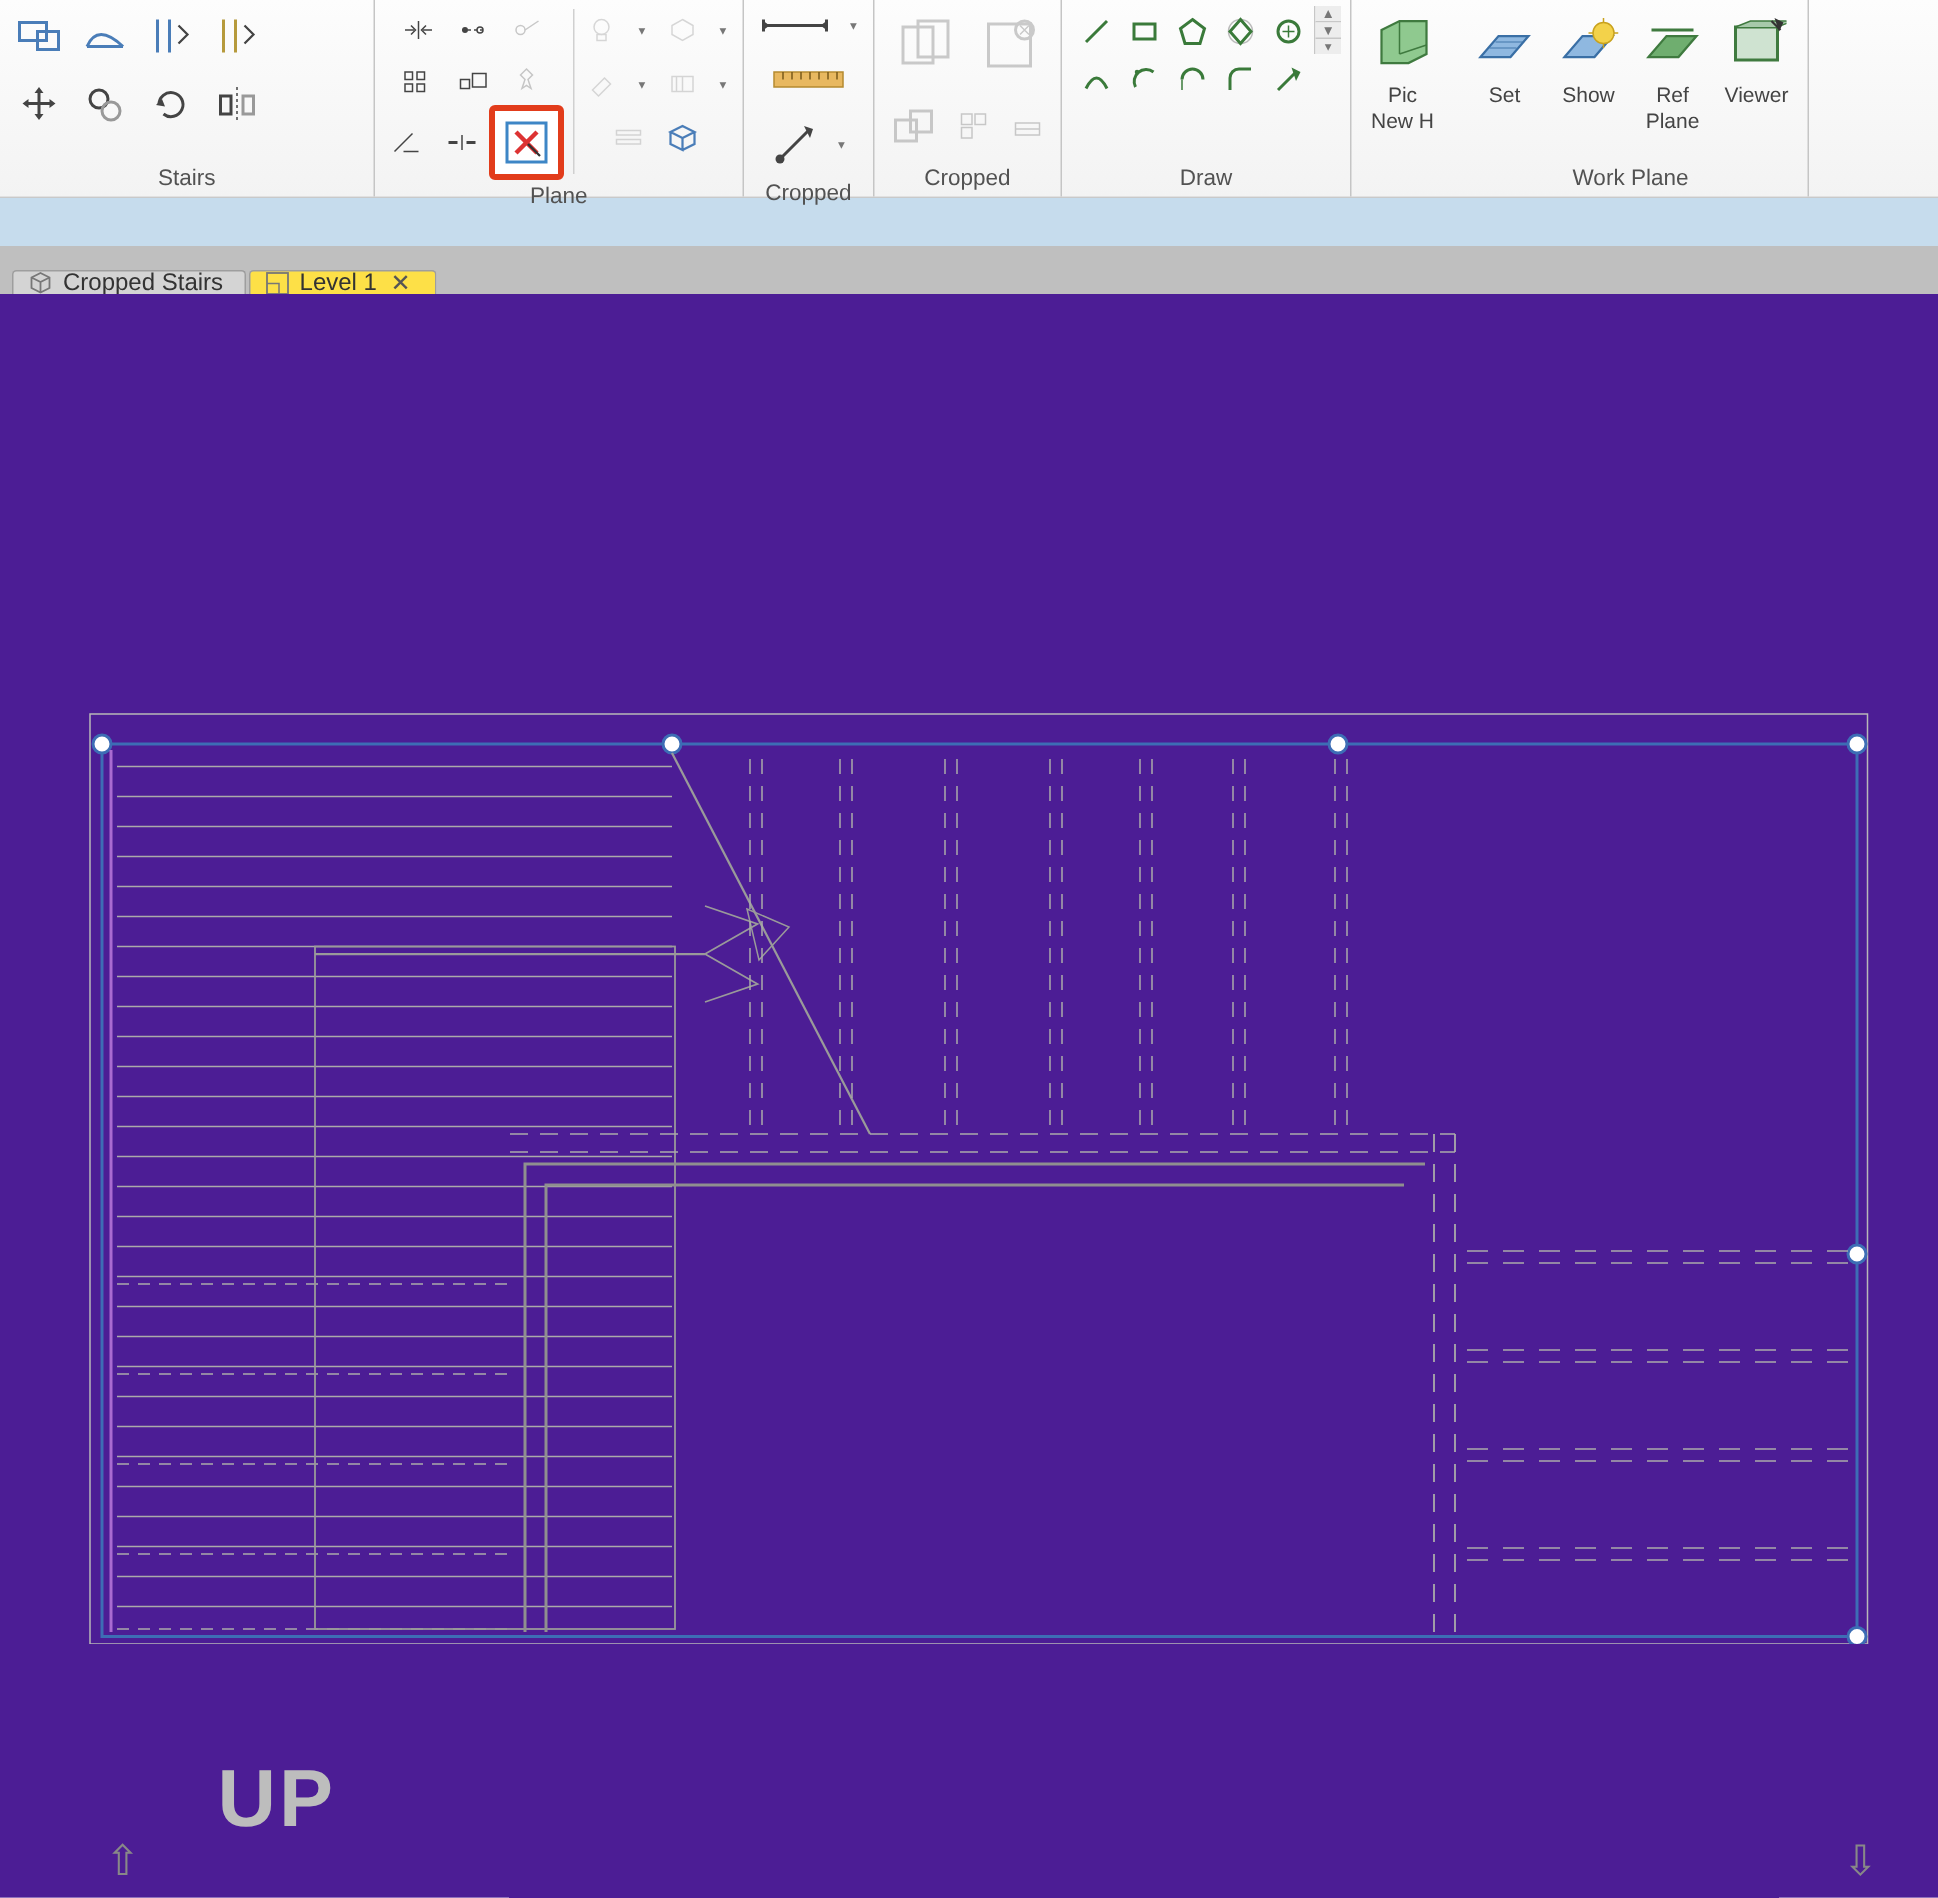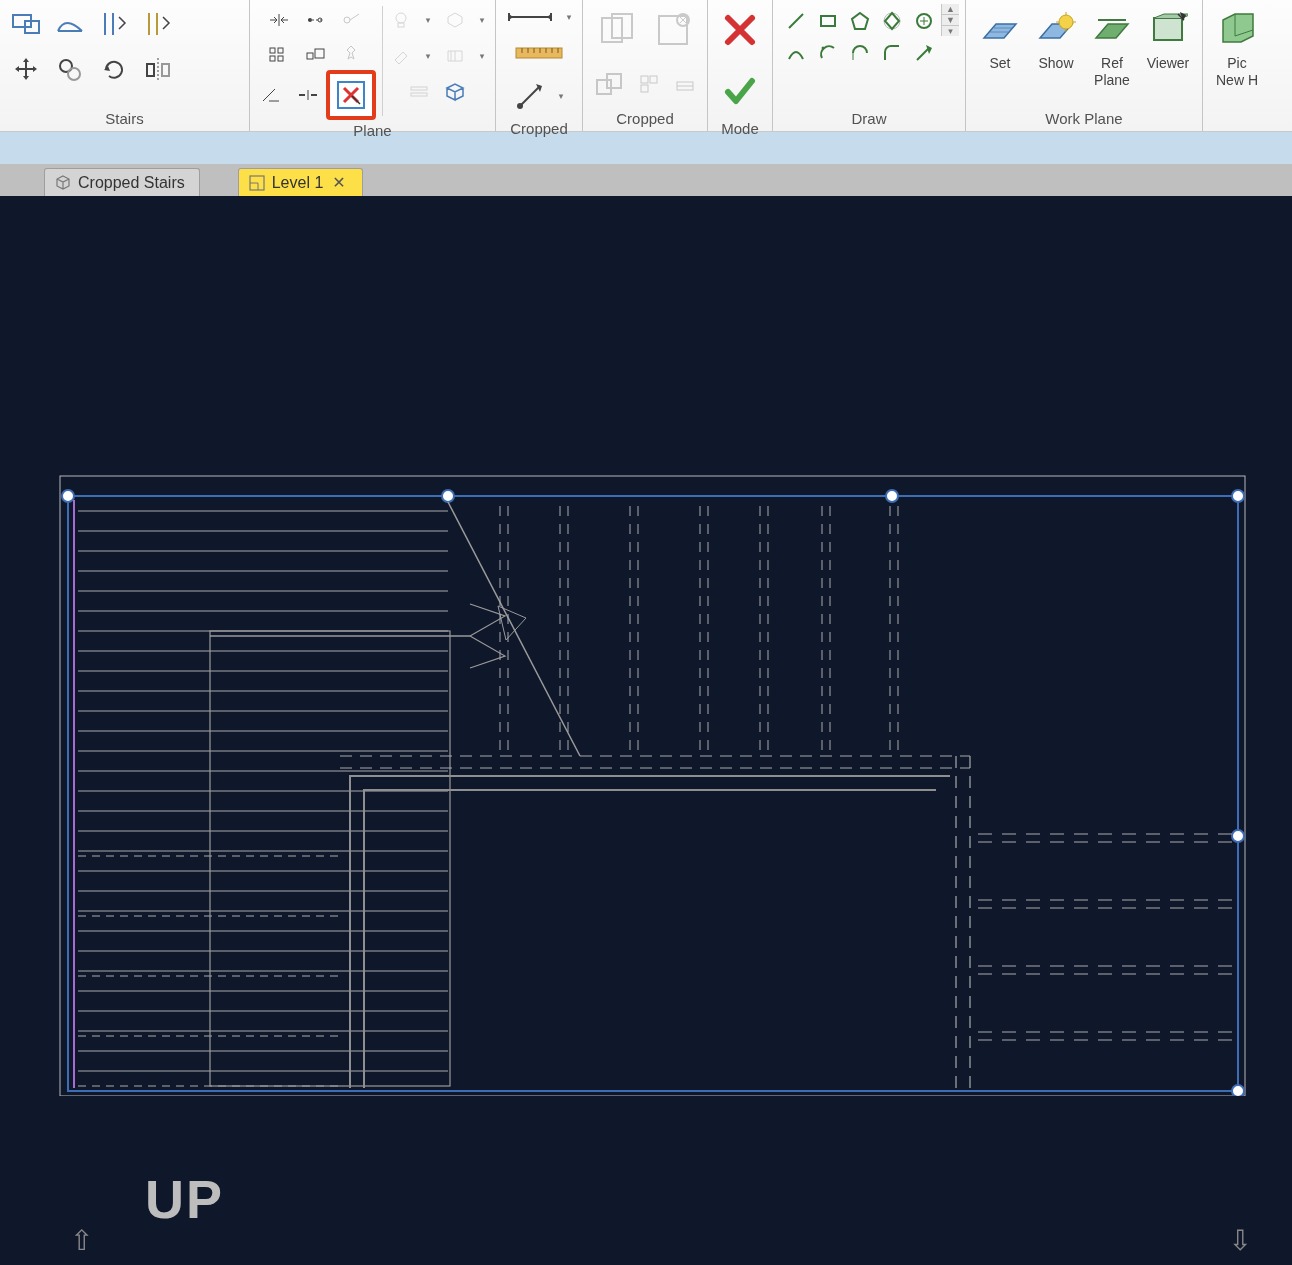--- a/index.html
+++ b/index.html
@@ -20,27 +20,27 @@
   .vbtn .iconbox { width:48px; height:48px; display:flex; align-items:center; justify-content:center; }
   .highlight-red { outline:4px solid #e23c1b; outline-offset:-2px; }
   .dd { width:14px; display:flex; align-items:center; justify-content:center; color:#777; font-size:9px; }
   .sep { width:1px; background:#d0d0d0; align-self:stretch; margin:2px 2px; }
 
   
   .bluebar { height:32px; background:#c6dced; }
 
   
   .tabbar { display:flex; align-items:flex-end; background:#bfbfbf; height:32px; padding-left:8px; gap:0; }
-  .tab { display:flex; align-items:center; gap:7px; padding:4px 14px 4px 10px; font-size:16px; color:#333; background:#d4d4d4; border:1px solid #9e9e9e; border-bottom:none; border-radius:3px 3px 0 0; margin-right:2px; height:28px; cursor:pointer;margin-left:36px; }
+  .tab { display:flex; align-items:center; gap:7px; padding:4px 14px 4px 10px; font-size:16px; color:#333; background:#d4d4d4; border:1px solid #9e9e9e; border-bottom:none; border-radius:3px 3px 0 0; margin-right:2px; height:16px; cursor:pointer; }
   .tab.active { background:#fde047; }
   .tab .close { font-size:16px; color:#555; padding:0 2px; cursor:pointer; }
   .tabicon { width:16px; height:16px; }
 
   
-  .canvas-wrap { position:relative; background:#0f172a; height:1069px; }
+  .canvas-wrap { position:relative; background:#4c1d95; height:1069px; }
   .canvas-svg { position:absolute; left:0; top:260px; width:1292px; height:640px; }
   .bigtext { position:absolute; left:145px; bottom:35px; font-size:54px; font-weight:600; color:#bdbdbd; letter-spacing:2px; pointer-events:none; }
   .nav-arrow-up { position:absolute; left:70px; bottom:8px; font-size:28px; color:#888; cursor:pointer; }
   .nav-arrow-dn { position:absolute; right:40px; bottom:8px; font-size:28px; color:#888; cursor:pointer; }
 
   
   .draw-panel { display:flex; }
   .draw-grid { display:grid; grid-template-columns:repeat(5,30px); grid-auto-rows:30px; gap:2px; padding:2px; }
   .draw-scroll { display:flex; flex-direction:column; width:18px; border-left:1px solid #c7c7c7; }
   .draw-scroll div { flex:1; display:flex; align-items:center; justify-content:center; font-size:9px; color:#777; border-bottom:1px solid #c7c7c7; background:#ededed; cursor:pointer; }
@@ -304,38 +304,20 @@
                 <rect x="3" y="9" width="16" height="8" fill="none" stroke="#999"></rect>
                 <line x1="3" y1="13" x2="19" y2="13" stroke="#999"></line>
               </svg>
             </button>
         </div>
       </div>
     </div>
     <div class="panel-title">Cropped</div>
   </div>
 
-  <div class="panel">
-    <div class="panel-body">
-      <div class="col" style="gap:8px;">
-        <button class="btn btn-lg">
-            <svg width="36" height="36">
-              <line x1="6" y1="6" x2="30" y2="30" stroke="#d53333" stroke-width="6" stroke-linecap="round"></line>
-              <line x1="30" y1="6" x2="6" y2="30" stroke="#d53333" stroke-width="6" stroke-linecap="round"></line>
-            </svg>
-          </button>
-        <button class="btn btn-lg">
-            <svg width="36" height="36">
-              <path d="M6 20 l8 9 l16 -20" fill="none" stroke="#4aa54a" stroke-width="6" stroke-linecap="round" stroke-linejoin="round"></path>
-            </svg>
-          </button>
-      </div>
-    </div>
-    <div class="panel-title">Mode</div>
-  </div>
 
   <div class="panel">
     <div class="panel-body draw-panel">
       <div class="draw-grid">
         <button class="btn">
             <svg width="22" height="22">
               <line x1="4" y1="18" x2="18" y2="4" stroke="#3a7a3a" stroke-width="2"></line>
             </svg>
           </button>
         <button class="btn">
@@ -390,20 +372,36 @@
             </svg>
           </button>
       </div>
       <div class="draw-scroll">
         <div>▲</div>
         <div>▼</div>
         <div>▾</div>
       </div>
     </div>
     <div class="panel-title">Draw</div>
+  </div>
+
+  <div class="panel" style="border-right:none; min-width:50px">
+    <div class="panel-body">
+      <div class="vbtn">
+        <div class="iconbox">
+            <svg width="40" height="36">
+              <path d="M6 8 l12 -6 l18 0 l0 22 l-12 6 l-18 0 z" fill="#8fc98f" stroke="#3f7a3f" stroke-width="1.5"></path>
+              <path d="M18 2 l0 22 M18 24 l18 -6" stroke="#3f7a3f"></path>
+            </svg>
+          </div>
+        <span>Pic</span>
+        <span>New H</span>
+      </div>
+    </div>
+    <div class="panel-title"></div>
   </div>
 
   <div class="panel">
     <div class="panel-body">
       <div class="vbtn">
         <div class="iconbox">
             <svg width="40" height="36">
               <path d="M4 26 L16 12 L36 12 L24 26 Z" fill="#8fb8e0" stroke="#3a6fa5" stroke-width="1.5"></path>
               <path d="M10 20 h18 M14 16 h18" stroke="#3a6fa5" opacity="0.6"></path>
             </svg>
@@ -441,36 +439,20 @@
               <rect x="6" y="6" width="28" height="22" fill="#cfe3d1" stroke="#3f7a3f" stroke-width="2"></rect>
               <path d="M6 6 l10 -4 h28 l-10 4" fill="#a7c9aa" stroke="#3f7a3f"></path>
               <path d="M30 2 l6 6" stroke="#333" stroke-width="1.5"></path>
               <path d="M32 0 l6 3 l-3 6 z" fill="#333"></path>
             </svg>
           </div>
         <span>Viewer</span>
       </div>
     </div>
     <div class="panel-title">Work Plane</div>
-  </div>
-
-  <div class="panel" style="border-right:none; min-width:50px">
-    <div class="panel-body">
-      <div class="vbtn">
-        <div class="iconbox">
-            <svg width="40" height="36">
-              <path d="M6 8 l12 -6 l18 0 l0 22 l-12 6 l-18 0 z" fill="#8fc98f" stroke="#3f7a3f" stroke-width="1.5"></path>
-              <path d="M18 2 l0 22 M18 24 l18 -6" stroke="#3f7a3f"></path>
-            </svg>
-          </div>
-        <span>Pic</span>
-        <span>New H</span>
-      </div>
-    </div>
-    <div class="panel-title"></div>
   </div>
 
 </div>
 
 <div class="bluebar"></div>
 
 <div class="tabbar">
   <div class="tab">
     <svg class="tabicon">
         <path d="M8 1 l6 3 v7 l-6 3 l-6 -3 v-7 z M2 4 l6 3 l6 -3 M8 7 v7" fill="none" stroke="#777" stroke-width="1.2"></path>

